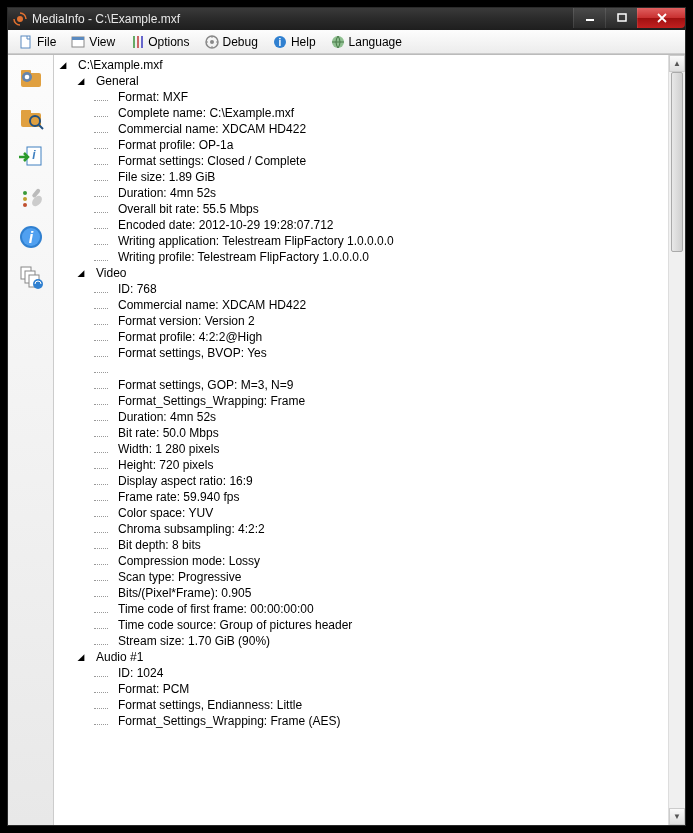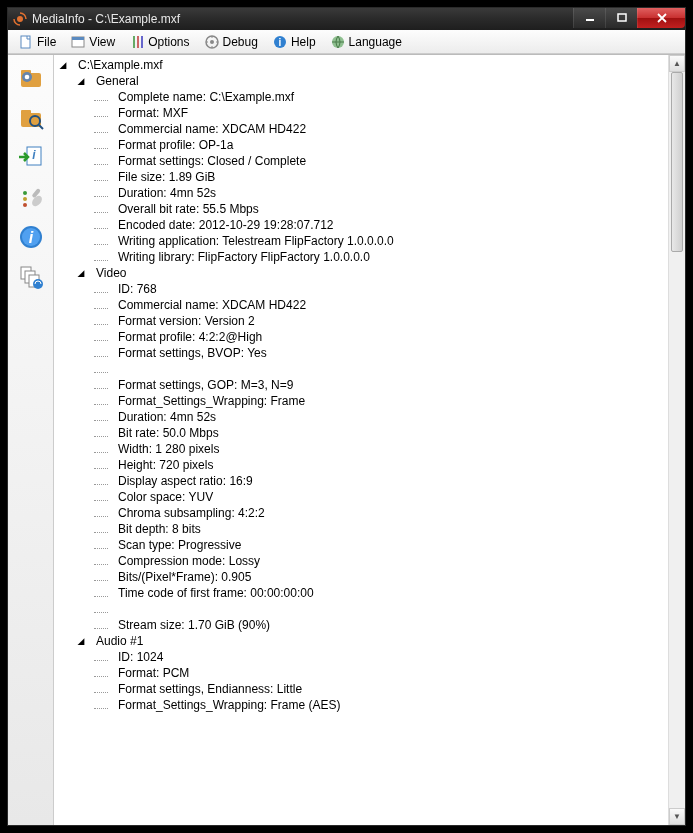--- a/index.html
+++ b/index.html
@@ -336,32 +336,32 @@
             </div>
             <div class="node">
               <span class="indent"></span>
               <span class="toggle">◢</span>
               <span class="node-label">General</span>
             </div>
             <div class="node">
               <span class="indent"></span>
               <span class="indent"></span>
               <span class="dotted-h"></span>
+              <span class="node-label">Format: MXF</span>
+            </div>
+            <div class="node">
+              <span class="indent"></span>
+              <span class="indent"></span>
+              <span class="dotted-h"></span>
               <span class="node-label">Complete name: C:\Example.mxf</span>
             </div>
             <div class="node">
               <span class="indent"></span>
               <span class="indent"></span>
               <span class="dotted-h"></span>
-              <span class="node-label">Format: MXF</span>
-            </div>
-            <div class="node">
-              <span class="indent"></span>
-              <span class="indent"></span>
-              <span class="dotted-h"></span>
               <span class="node-label">Commercial name: XDCAM HD422</span>
             </div>
             <div class="node">
               <span class="indent"></span>
               <span class="indent"></span>
               <span class="dotted-h"></span>
               <span class="node-label">Format profile: OP-1a</span>
             </div>
             <div class="node">
               <span class="indent"></span>
@@ -396,21 +396,21 @@
             <div class="node">
               <span class="indent"></span>
               <span class="indent"></span>
               <span class="dotted-h"></span>
               <span class="node-label">Writing application: Telestream FlipFactory 1.0.0.0.0</span>
             </div>
             <div class="node">
               <span class="indent"></span>
               <span class="indent"></span>
               <span class="dotted-h"></span>
-              <span class="node-label">Writing library: FlipFactory FlipFactory 1.0.0.0.0</span>
+              <span class="node-label">Writing profile: Telestream FlipFactory 1.0.0.0.0</span>
             </div>
             <div class="node">
               <span class="indent"></span>
               <span class="toggle">◢</span>
               <span class="node-label">Video</span>
             </div>
             <div class="node">
               <span class="indent"></span>
               <span class="indent"></span>
               <span class="dotted-h"></span>
@@ -484,62 +484,69 @@
             <div class="node">
               <span class="indent"></span>
               <span class="indent"></span>
               <span class="dotted-h"></span>
               <span class="node-label">Display aspect ratio: 16:9</span>
             </div>
             <div class="node">
               <span class="indent"></span>
               <span class="indent"></span>
               <span class="dotted-h"></span>
+              <span class="node-label">Frame rate: 59.940 fps</span>
+            </div>
+            <div class="node">
+              <span class="indent"></span>
+              <span class="indent"></span>
+              <span class="dotted-h"></span>
               <span class="node-label">Color space: YUV</span>
             </div>
             <div class="node">
               <span class="indent"></span>
               <span class="indent"></span>
               <span class="dotted-h"></span>
               <span class="node-label">Chroma subsampling: 4:2:2</span>
             </div>
             <div class="node">
               <span class="indent"></span>
               <span class="indent"></span>
               <span class="dotted-h"></span>
               <span class="node-label">Bit depth: 8 bits</span>
             </div>
             <div class="node">
               <span class="indent"></span>
               <span class="indent"></span>
               <span class="dotted-h"></span>
+              <span class="node-label">Compression mode: Lossy</span>
+            </div>
+            <div class="node">
+              <span class="indent"></span>
+              <span class="indent"></span>
+              <span class="dotted-h"></span>
               <span class="node-label">Scan type: Progressive</span>
             </div>
             <div class="node">
               <span class="indent"></span>
               <span class="indent"></span>
               <span class="dotted-h"></span>
-              <span class="node-label">Compression mode: Lossy</span>
-            </div>
-            <div class="node">
-              <span class="indent"></span>
-              <span class="indent"></span>
-              <span class="dotted-h"></span>
               <span class="node-label">Bits/(Pixel*Frame): 0.905</span>
             </div>
             <div class="node">
               <span class="indent"></span>
               <span class="indent"></span>
               <span class="dotted-h"></span>
               <span class="node-label">Time code of first frame: 00:00:00:00</span>
             </div>
             <div class="node">
               <span class="indent"></span>
               <span class="indent"></span>
               <span class="dotted-h"></span>
+              <span class="node-label">Time code source: Group of pictures header</span>
             </div>
             <div class="node">
               <span class="indent"></span>
               <span class="indent"></span>
               <span class="dotted-h"></span>
               <span class="node-label">Stream size: 1.70 GiB (90%)</span>
             </div>
             <div class="node">
               <span class="indent"></span>
               <span class="toggle">◢</span>

